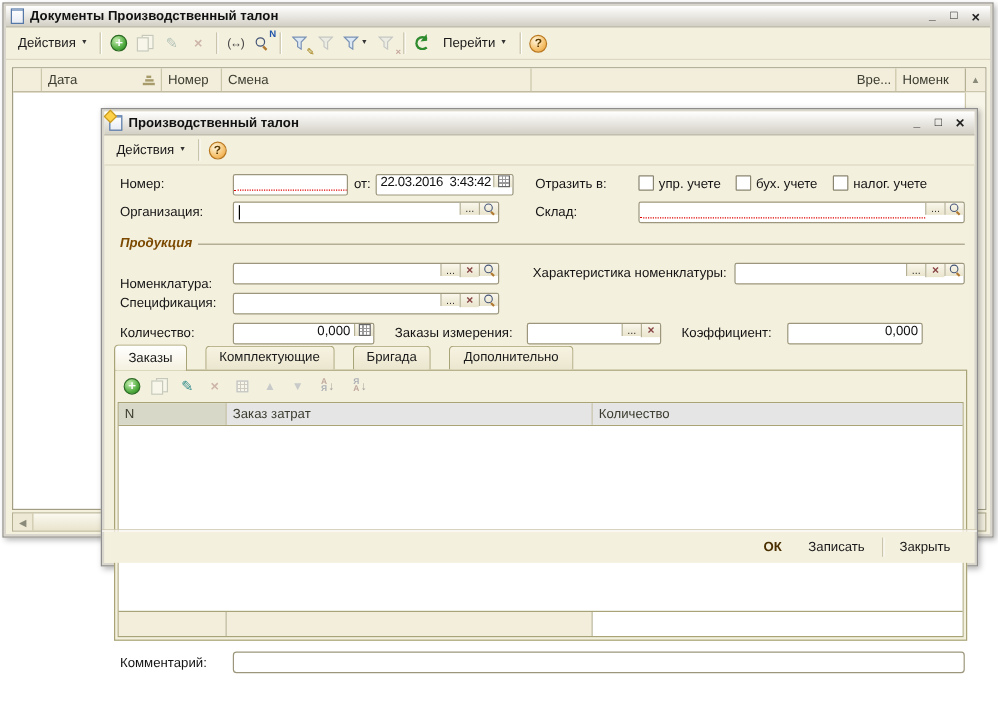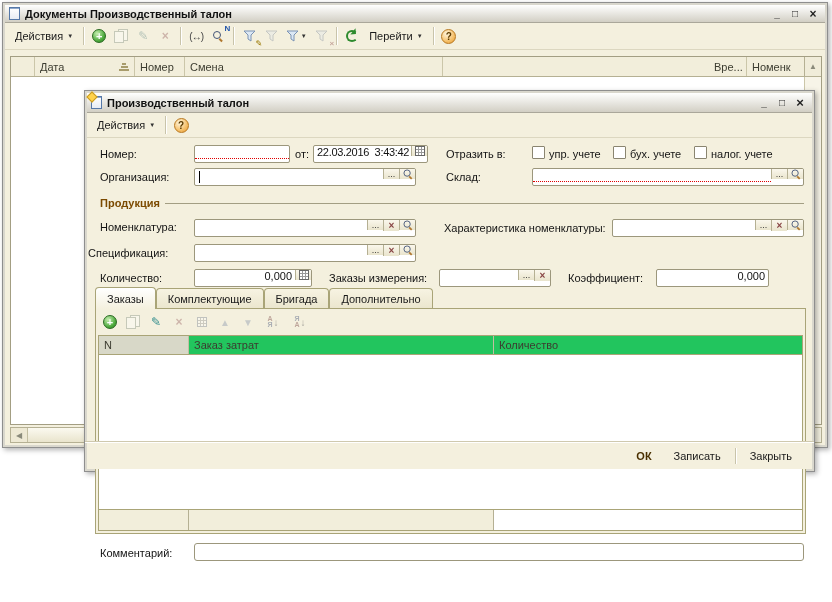--- a/index.html
+++ b/index.html
@@ -101,31 +101,31 @@
   .fld input.num { text-align:right; }
   .fbtn { width:16px; flex:0 0 16px; display:flex; align-items:center; justify-content:center;
           background:linear-gradient(#faf7ec,#e9e4cc); border-left:1px solid #b5b093;
           font-size:9px; color:#333; cursor:default; }
   .fbtn .mag { transform:scale(.9); }
   .xglyph { color:#884444; font-weight:bold; font-size:10px; }
   .cbox { position:absolute; width:13px; height:13px; background:#fff; border:1px solid #8a8570;
           border-radius:1px; }
   .caret { position:absolute; left:4px; top:2px; width:1px; height:12px; background:#000; }
   
-  .tabs { position:absolute; display:flex; gap:0; align-items:flex-end; z-index:2; }
+  .tabs { position:absolute; display:flex; gap:15px; align-items:center; z-index:2; }
   .tab { height:20px; padding:0 11px; display:flex; align-items:center;
          background:linear-gradient(#f7f3e2,#ebe6ce); border:1px solid #a9a477; border-bottom:none;
          border-radius:4px 4px 0 0; cursor:default; white-space:nowrap; }
   .tab.active { height:22px; background:linear-gradient(#ffffff,#f4f0de); margin-bottom:-1px; }
   .tabpanel { position:absolute; background:#f4f0de; border:1px solid #a9a477; }
   .gtoolbar { height:26px; display:flex; align-items:center; gap:3px; padding:0 4px; }
   .grid { position:absolute; left:2px; right:2px; top:26px; bottom:2px;
           border:1px solid #a9a477; background:#fff; }
   .ghead { display:flex; height:19px; border-bottom:1px solid #a9a477; }
-  .gh { display:flex; align-items:center; padding:0 5px; background:#22c55e;
+  .gh { display:flex; align-items:center; padding:0 5px; background:#e5e5e5;
         border-right:1px solid #c3bea1; color:#3c3c30; }
   .gh.first { background:#d8d8c8; }
   .gfoot { position:absolute; left:0; right:0; bottom:0; height:21px; display:flex;
            border-top:1px solid #a9a477; }
   .gf { border-right:1px solid #b5b093; background:#f2eedb; }
   .gf.white { background:#ffffff; border-right:none; }
   
   .btmsep { position:absolute; left:0; right:0; height:2px;
             border-top:1px solid #cfc9ae; border-bottom:1px solid #ffffff; }
   .btnbar { position:absolute; left:2px; right:2px; bottom:2px; height:26px; background:#f4f0de;
@@ -309,24 +309,24 @@
     </div>
     <span class="lbl" style="left:361px; top:80px;">Склад:</span>
     <div class="fld req" style="left:447px; top:77px; width:272px;">
       <input value="" style="">
       <span class="fbtn">...</span>
       <span class="fbtn">
           <span class="mag"></span>
         </span>
     </div>
 
-    <span class="group-label" style="left:15px; top:106px;">Продукция</span>
+    <span class="group-label" style="left:15px; top:106px;font-style:italic;">Продукция</span>
     <span class="group-line" style="left:76px; top:112px; right:10px;"></span>
 
-    <span class="lbl" style="left:15px; top:130px;">Номенклатура:</span>
+    <span class="lbl" style="left:15px; top:140px;">Номенклатура:</span>
     <div class="fld" style="left:109px; top:128px; width:222px;">
       <input value="" style="">
       <span class="fbtn">...</span>
       <span class="fbtn">
           <span class="xglyph">×</span>
         </span>
       <span class="fbtn">
           <span class="mag"></span>
         </span>
     </div>
@@ -335,21 +335,21 @@
       <input value="" style="">
       <span class="fbtn">...</span>
       <span class="fbtn">
           <span class="xglyph">×</span>
         </span>
       <span class="fbtn">
           <span class="mag"></span>
         </span>
     </div>
 
-    <span class="lbl" style="left:3px; top:156px;text-align:center;">Спецификация:</span>
+    <span class="lbl" style="left:15px; top:156px;text-align:center;">Спецификация:</span>
     <div class="fld" style="left:109px; top:153px; width:222px;">
       <input value="" style="">
       <span class="fbtn">...</span>
       <span class="fbtn">
           <span class="xglyph">×</span>
         </span>
       <span class="fbtn">
           <span class="mag"></span>
         </span>
     </div>

